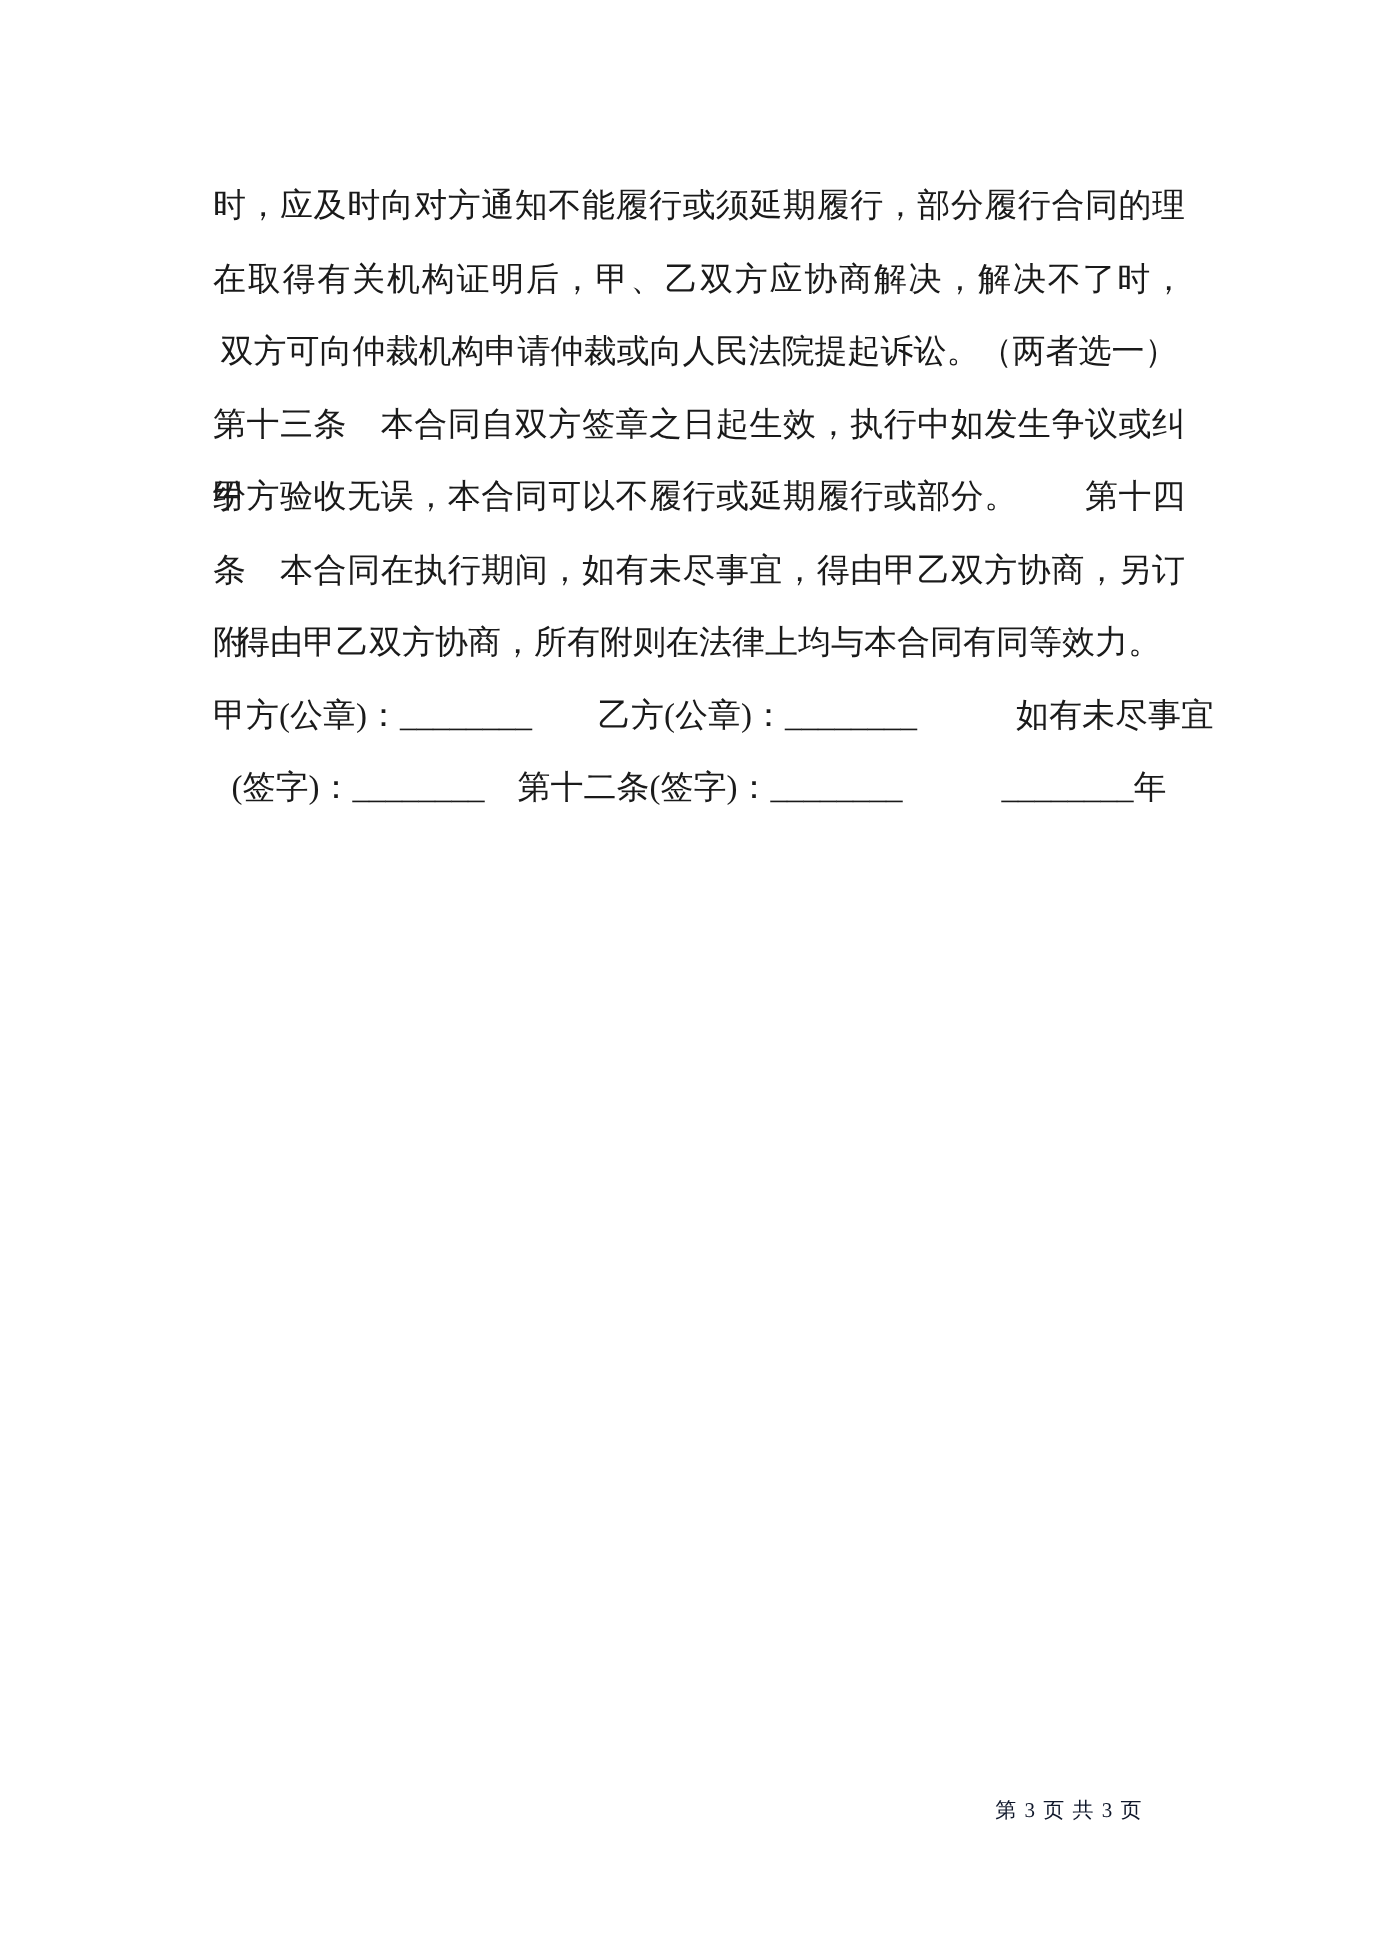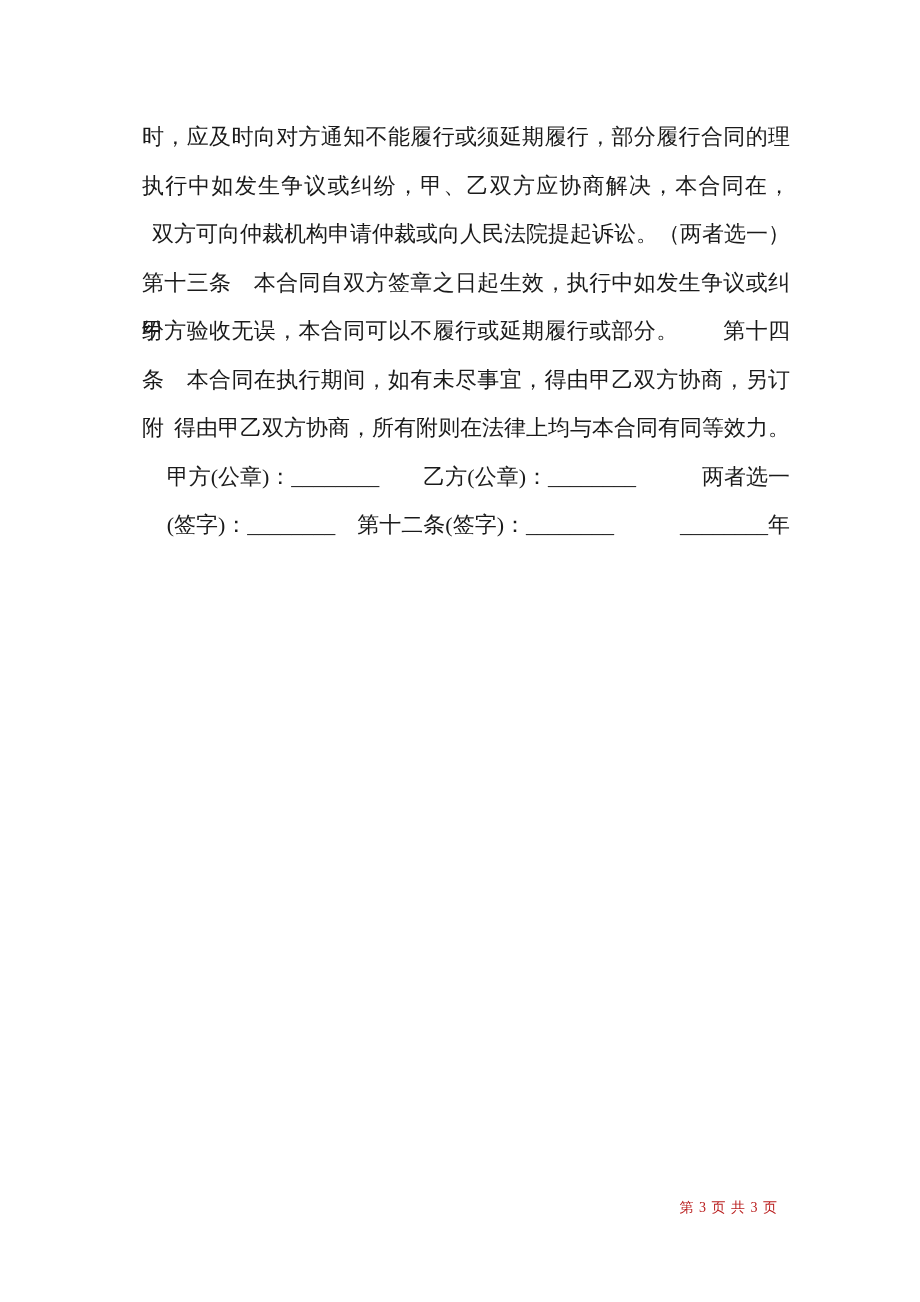--- a/index.html
+++ b/index.html
@@ -27,55 +27,55 @@
     top: 113px;
     width: 648px;
   }
   .line {
     font-size: 22px;
     line-height: 48.5px;
     height: 48.5px;
     letter-spacing: 0;
     color: #1a1a1a;
     white-space: pre;
-    text-align: right;
+    text-align: center;
   }
   
   .line.j {
     white-space: normal;
     text-align: justify;
     text-align-last: justify;
   }
   
   .line.sig {
     white-space: pre;
   }
   .page-footer {
     position: absolute;
     top: 1198px;
-    right: 142px;
+    right: 158px;
     font-size: 14px;
     line-height: 20px;
     letter-spacing: 1px;
-    color: #b91c1c;
+    color: #0f172a;
     text-align: center;
   }
 </style>
 </head>
 <body>
 
 <div class="doc-page">
 
   <div class="doc-body">
     <div class="line j">时，应及时向对方通知不能履行或须延期履行，部分履行合同的理</div>
-    <div class="line j">执行中如发生争议或纠纷，甲、乙双方应协商解决，本合同在，</div>
+    <div class="line j">在取得有关机构证明后，甲、乙双方应协商解决，解决不了时，</div>
     <div class="line">双方可向仲裁机构申请仲裁或向人民法院提起诉讼。（两者选一）</div>
     <div class="line j">第十三条　本合同自双方签章之日起生效，执行中如发生争议或纠纷</div>
     <div class="line j">甲方验收无误，本合同可以不履行或延期履行或部分。　　第十四</div>
     <div class="line j">条　本合同在执行期间，如有未尽事宜，得由甲乙双方协商，另订附</div>
     <div class="line">得由甲乙双方协商，所有附则在法律上均与本合同有同等效力。</div>
-    <div class="line sig">甲方(公章)：________　　乙方(公章)：________　　　两者选一</div>
+    <div class="line sig">甲方(公章)：________　　乙方(公章)：________　　　如有未尽事宜</div>
     <div class="line sig">(签字)：________　第十二条(签字)：________　　　________年</div>
   </div>
 
   <div class="page-footer">第 3 页 共 3 页</div>
 
 </div>
 
 </body></html>

